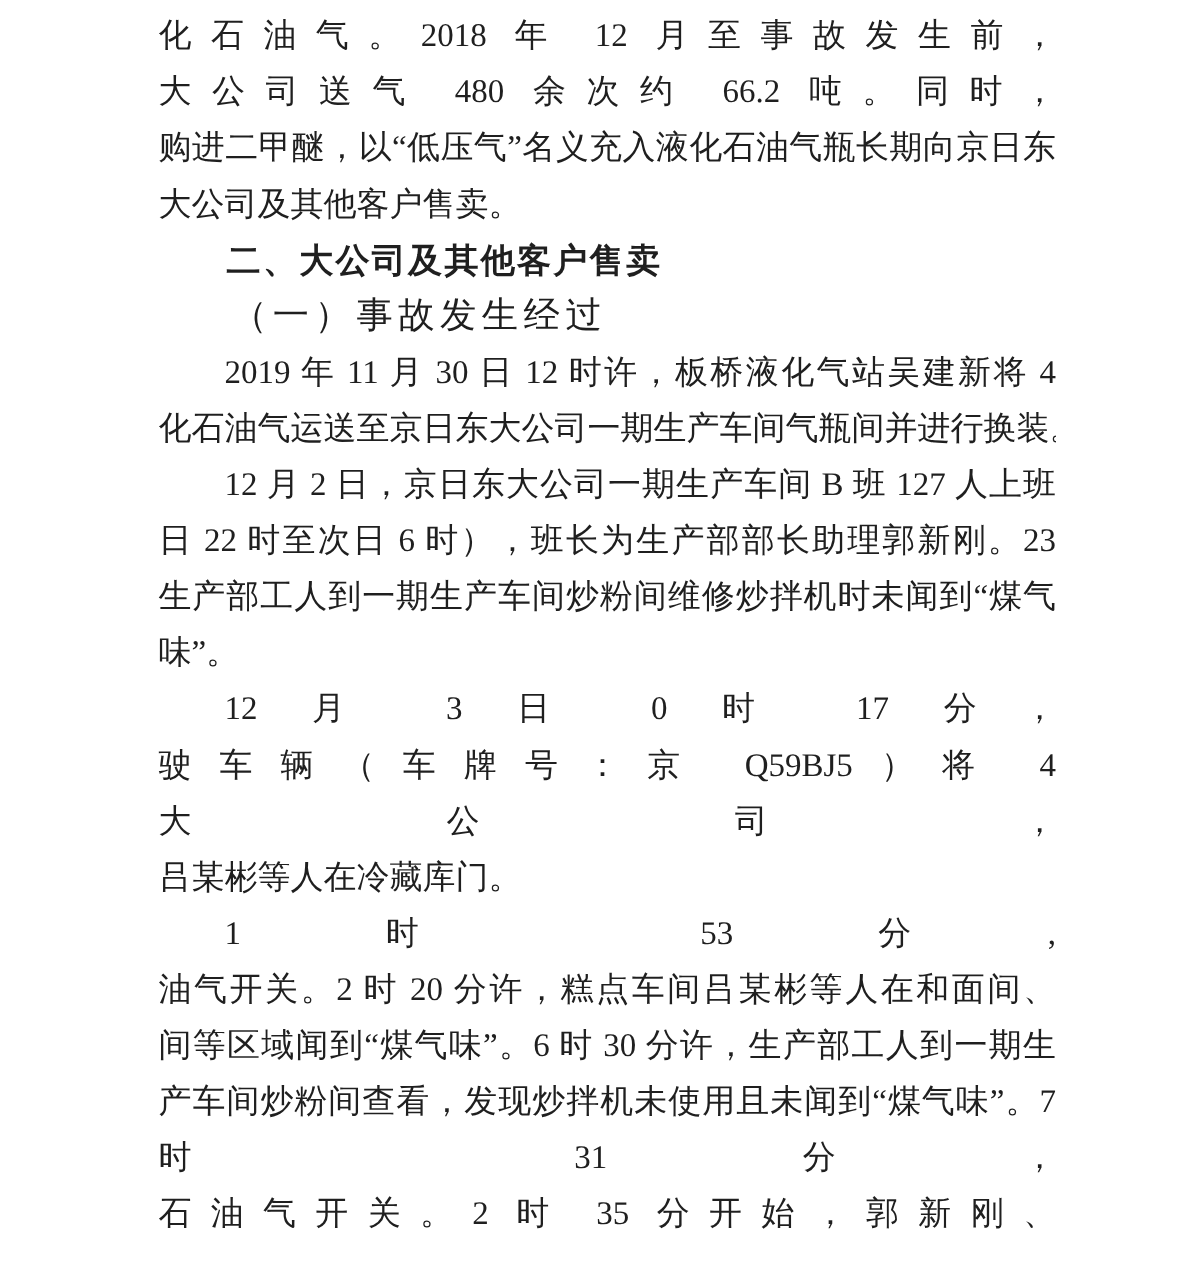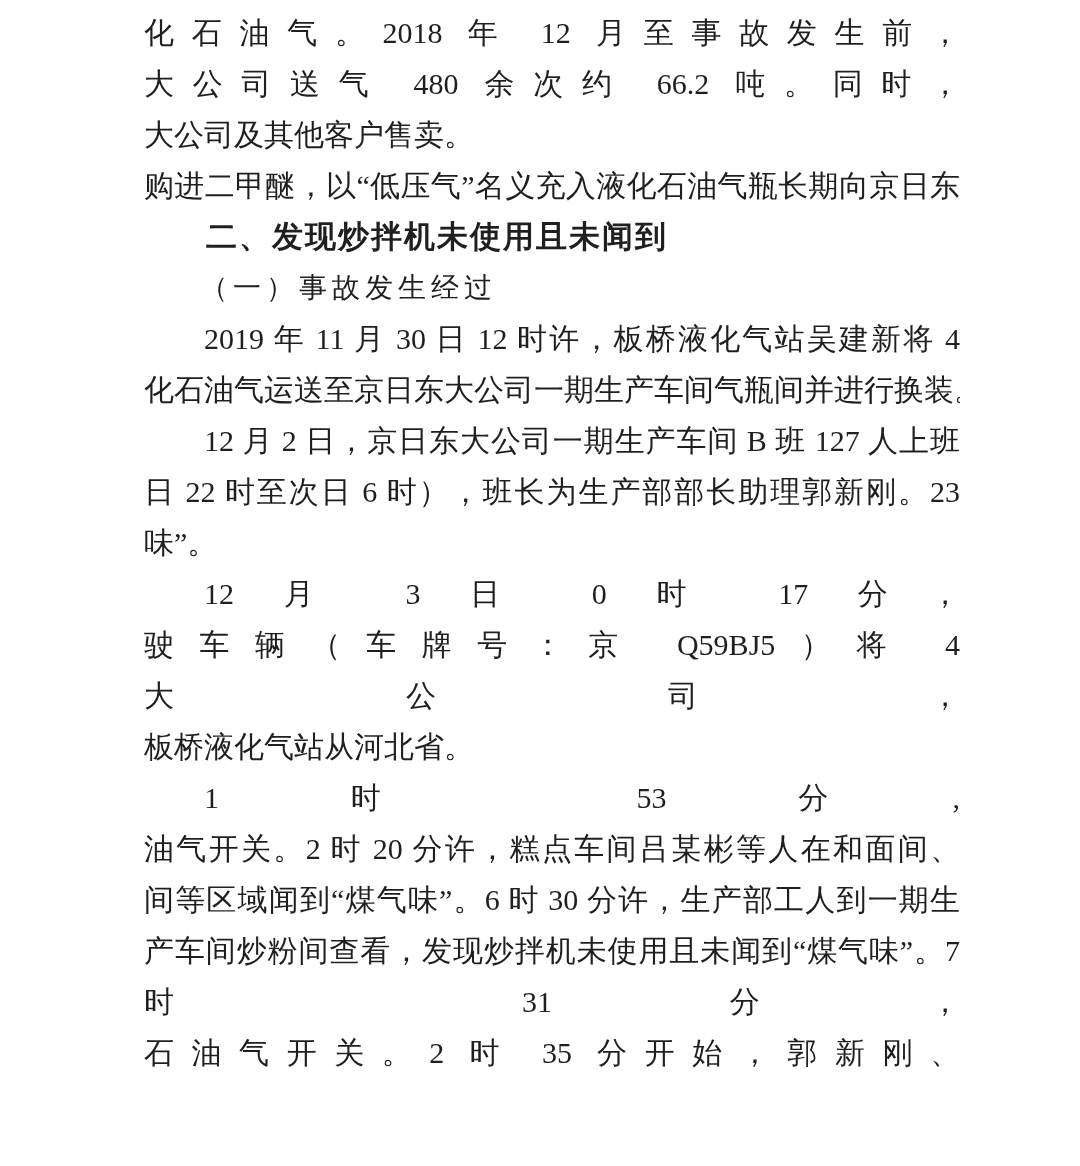--- a/index.html
+++ b/index.html
@@ -41,44 +41,45 @@
   .line.indent {
     text-indent: 2em;
   }
   .line.heading1 {
     font-family: "Liberation Sans", "DejaVu Sans", sans-serif;
     font-weight: 700;
     font-size: 31px;
     letter-spacing: 2px;
   }
   .line.heading2 {
-    font-size: 28px;
+    font-size: 33px;
     letter-spacing: 5px;
   }
 </style>
 </head>
 <body>
 
 <div class="page">
   <div class="doc">
       <div class="line body full">化石油气。2018 年 12 月至事故发生前，板桥液化气站向京日东</div>
       <div class="line body full">大公司送气 480 余次约 66.2 吨。同时，板桥液化气站从河北省</div>
+      <div class="line body full">购进二甲醚，以“低压气”名义充入液化石油气瓶长期向京日东</div>
       <div class="line body">大公司及其他客户售卖。</div>
-      <div class="line body full">购进二甲醚，以“低压气”名义充入液化石油气瓶长期向京日东</div>
-      <div class="line heading1 indent">二、发现炒拌机未使用且未闻到</div>
+      <div class="line heading1 indent">二、大公司及其他客户售卖</div>
       <div class="line heading2 indent">（一）事故发生经过</div>
       <div class="line body full indent">2019 年 11 月 30 日 12 时许，板桥液化气站吴建新将 4 瓶液</div>
       <div class="line body full">化石油气运送至京日东大公司一期生产车间气瓶间并进行换装。</div>
       <div class="line body full indent">12 月 2 日，京日东大公司一期生产车间 B 班 127 人上班（当</div>
       <div class="line body full">日 22 时至次日 6 时），班长为生产部部长助理郭新刚。23 时许，</div>
+      <div class="line body full">生产部工人到一期生产车间炒粉间维修炒拌机时未闻到“煤气</div>
       <div class="line body">味”。</div>
       <div class="line body full indent">12 月 3 日 0 时 17 分，吴建新雇用的液化石油气配送人员驾</div>
       <div class="line body full">驶车辆（车牌号：京 Q59BJ5）将 4 瓶液化石油气运送至京日东</div>
       <div class="line body full">大公司，因一期生产车间气瓶间内的液化石油气瓶为满瓶状态，</div>
-      <div class="line body">板桥液化气站从河北省。</div>
+      <div class="line body">吕某彬等人在冷藏库门。</div>
       <div class="line body full indent">1 时 53 分,豆皮间工人进入一期生产车间气瓶间打开液化石</div>
       <div class="line body full">油气开关。2 时 20 分许，糕点车间吕某彬等人在和面间、成型</div>
       <div class="line body full">间等区域闻到“煤气味”。6 时 30 分许，生产部工人到一期生</div>
       <div class="line body full">产车间炒粉间查看，发现炒拌机未使用且未闻到“煤气味”。7</div>
       <div class="line body full">时 31 分，炒粉间领班王某刚跑入一期生产车间气瓶间关闭液化</div>
       <div class="line body full">石油气开关。2 时 35 分开始，郭新刚、吕某彬等人在冷藏库门</div>
     </div>
 </div>
 
 </body></html>

